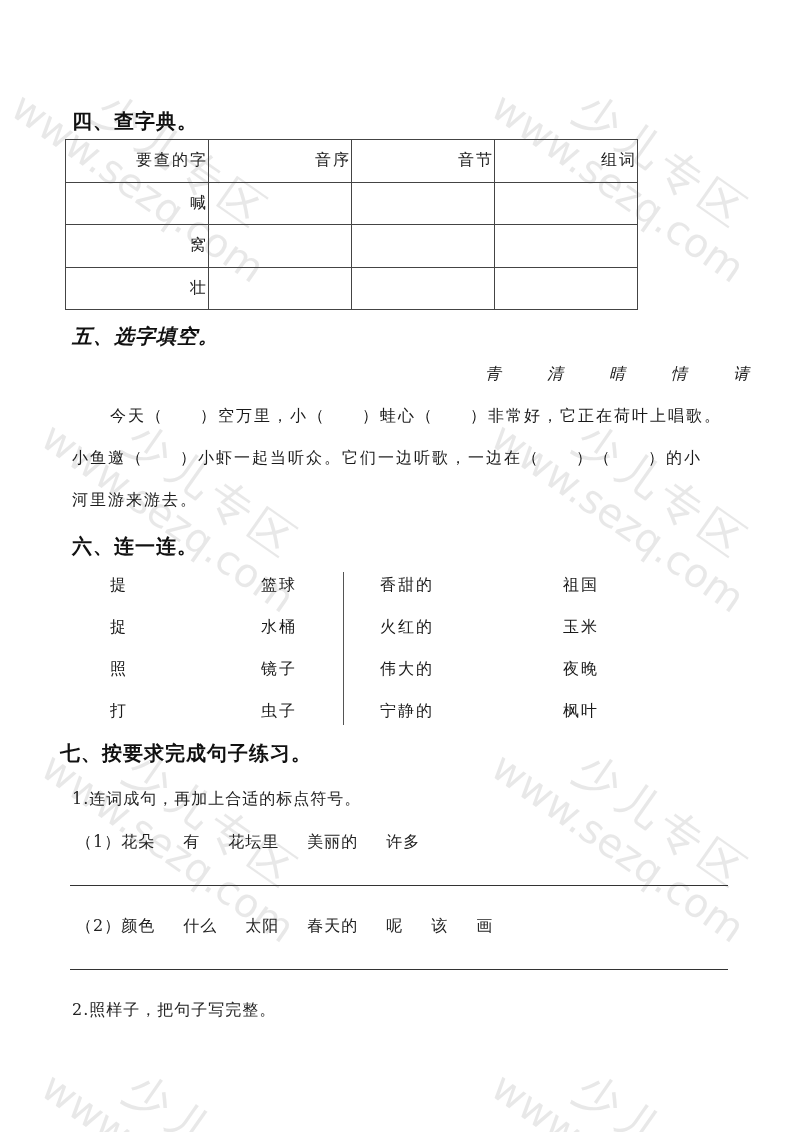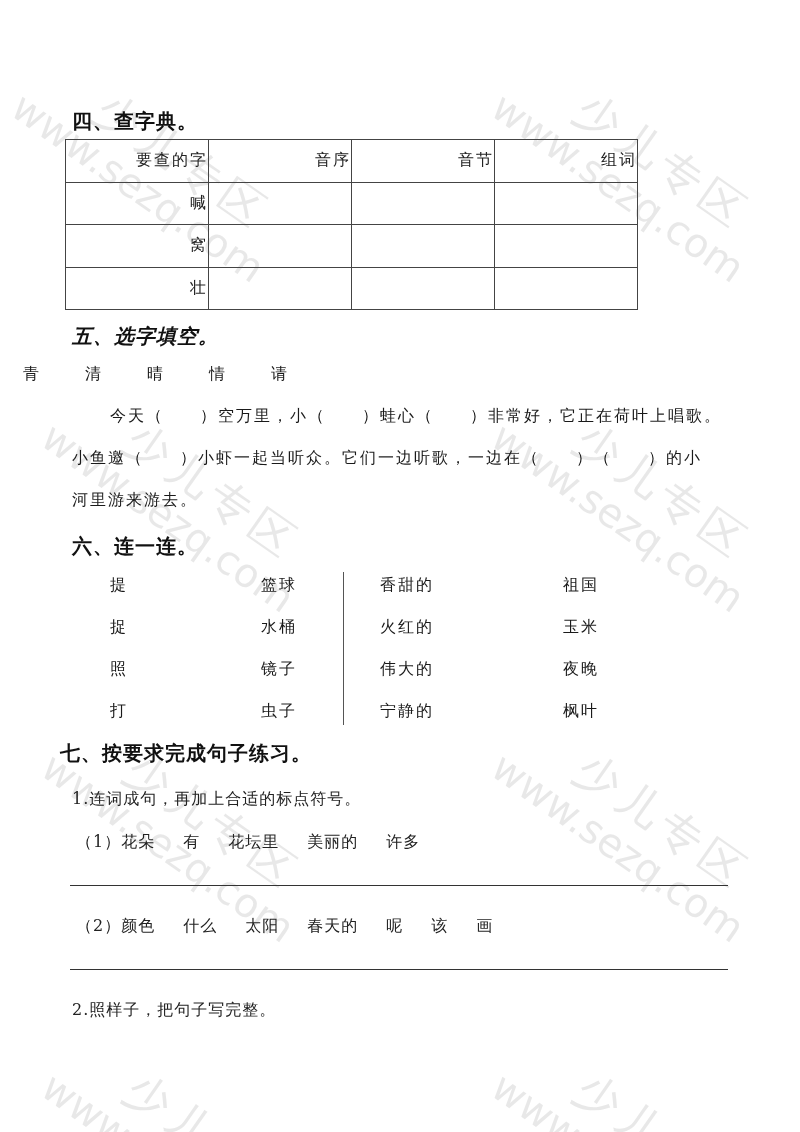--- a/index.html
+++ b/index.html
@@ -19,21 +19,21 @@
   table.dict {
     position: absolute; left: 65px; top: 139px;
     border-collapse: collapse;
   }
   table.dict td {
     width: 142px; height: 41.5px; border: 1px solid #444;
     text-align: right; vertical-align: middle;
     font-size: 16px; letter-spacing: 2px; color: #222; padding: 0;
   }
 
-  .choices { left: 0; width: 772px; top: 364px; text-align: left; font-size: 16px; }
+  .choices { left: 0; width: 772px; top: 364px; text-align: right; font-size: 16px; font-style: italic; }
   .choices span { display: inline-block; margin: 0 23px; }
 
   .para-line { font-size: 16px; letter-spacing: 2px; }
 
   .match-col { position: absolute; font-size: 16px; letter-spacing: 2px; }
   .match-col div { height: 42px; line-height: 22px; }
   .divider { position: absolute; left: 343px; top: 572px; width: 1px; height: 153px; background: #555; }
 
   .answer-line { position: absolute; left: 70px; width: 658px; height: 1px; background: #333; }
 

